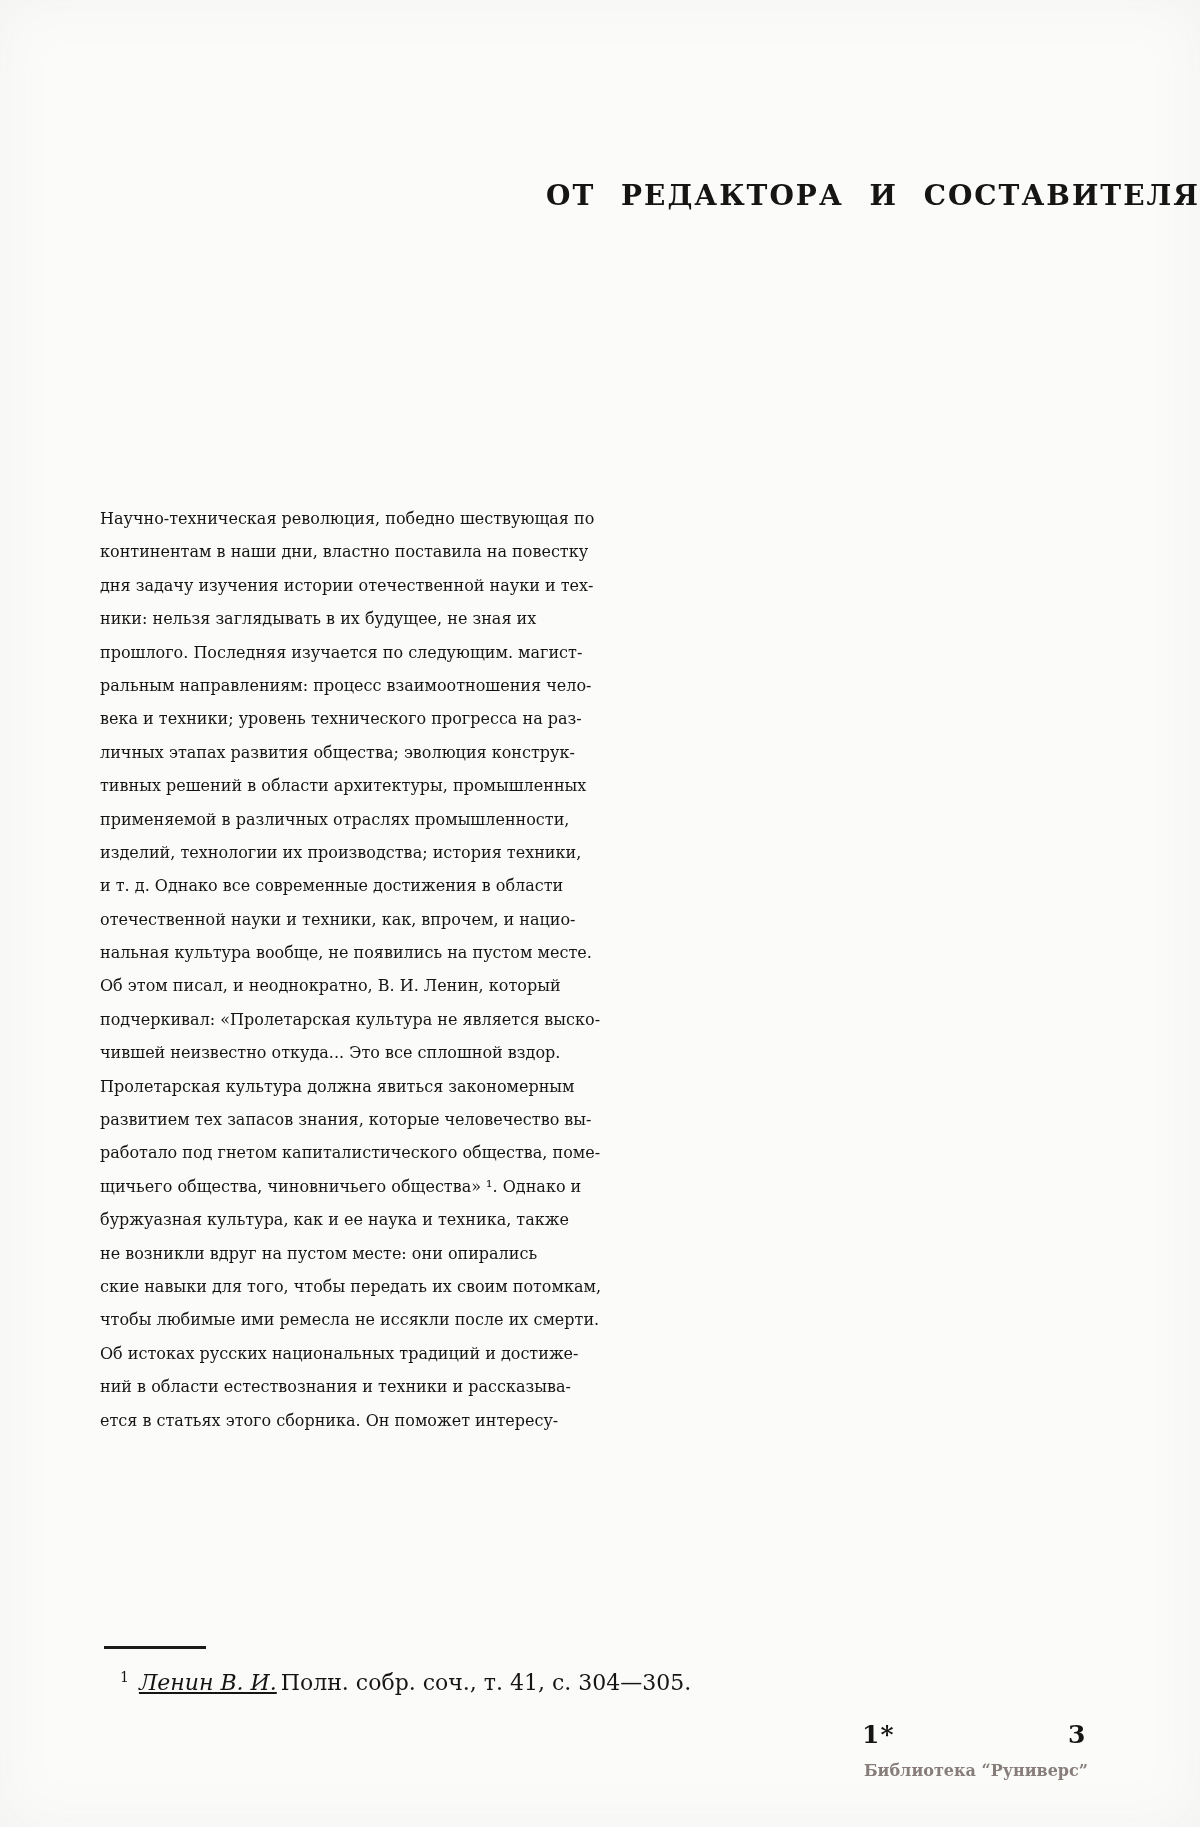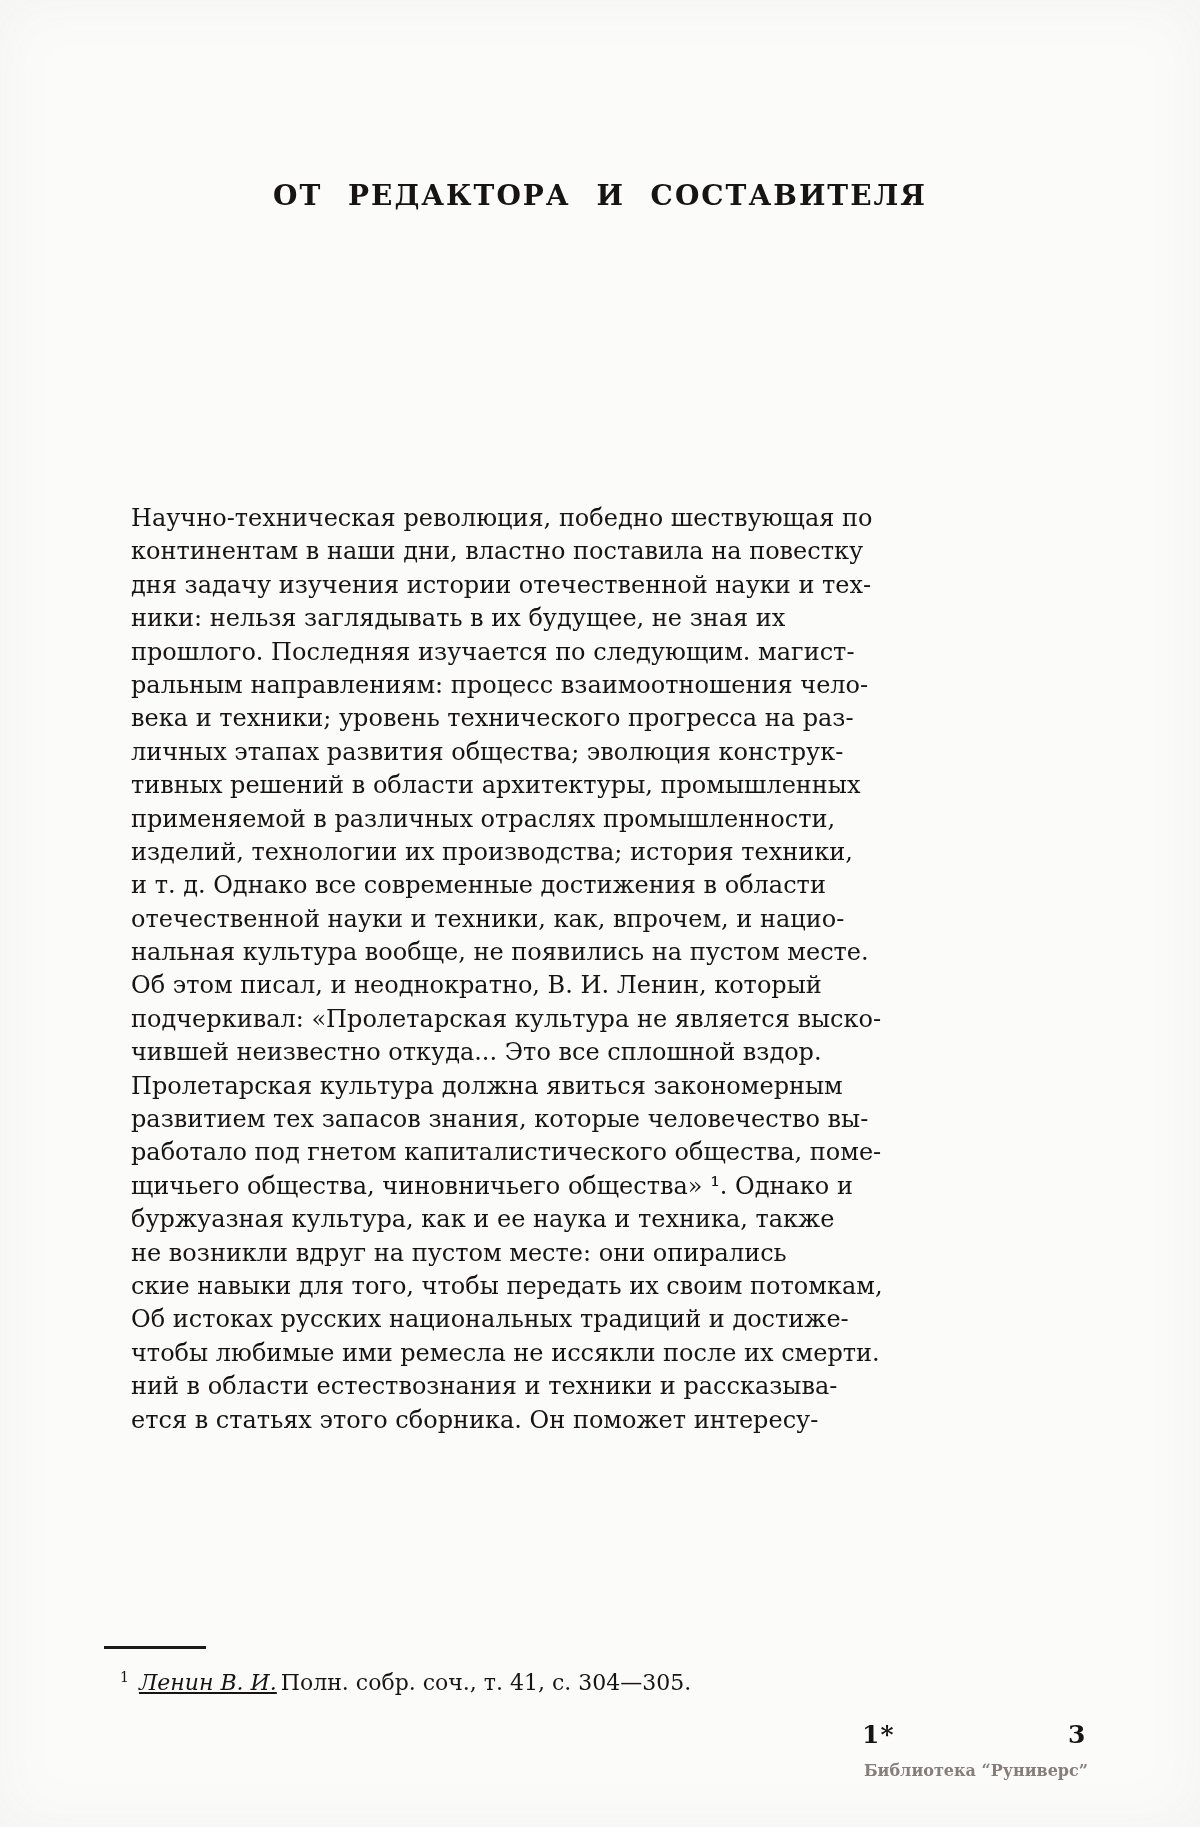--- a/index.html
+++ b/index.html
@@ -16,42 +16,41 @@
     color: #171513;
     font-family: "DejaVu Serif", "Liberation Serif", serif;
     overflow: hidden;
     box-shadow: inset 0 0 60px rgba(120,115,105,0.06);
   }
   .page-title {
     position: absolute;
     top: 160px;
     left: 0;
     width: 100%;
-    text-align: center;
+    text-align: right;
     font-size: 28px;
     font-weight: bold;
     letter-spacing: 2px;
     word-spacing: 14px;
     white-space: nowrap;
   }
   .body-block {
     position: absolute;
     top: 502px;
     left: 100px;
     width: 840px;
   }
   .body-line {
-    font-size: 24px;
+    font-size: 16px;
     line-height: 33.4px;
     height: 33.4px;
     white-space: nowrap;
     text-align: justify;
     text-align-last: justify;
     overflow: visible;
-    margin-left: 31px;
   }
   .body-line::after { 
     content: "";
     display: inline-block;
     width: 100%;
   }
   .footnote-rule {
     position: absolute;
     top: 1646px;
     left: 104px;
@@ -126,22 +125,22 @@
     <div class="body-line">Об этом писал, и неоднократно, В. И. Ленин, который</div>
     <div class="body-line">подчеркивал: «Пролетарская культура не является выско-</div>
     <div class="body-line">чившей неизвестно откуда... Это все сплошной вздор.</div>
     <div class="body-line">Пролетарская культура должна явиться закономерным</div>
     <div class="body-line">развитием тех запасов знания, которые человечество вы-</div>
     <div class="body-line">работало под гнетом капиталистического общества, поме-</div>
     <div class="body-line">щичьего общества, чиновничьего общества» ¹. Однако и</div>
     <div class="body-line">буржуазная культура, как и ее наука и техника, также</div>
     <div class="body-line">не возникли вдруг на пустом месте: они опирались</div>
     <div class="body-line">ские навыки для того, чтобы передать их своим потомкам,</div>
+    <div class="body-line">чтобы любимые ими ремесла не иссякли после их смерти.</div>
     <div class="body-line">Об истоках русских национальных традиций и достиже-</div>
-    <div class="body-line">чтобы любимые ими ремесла не иссякли после их смерти.</div>
     <div class="body-line">ний в области естествознания и техники и рассказыва-</div>
     <div class="body-line">ется в статьях этого сборника. Он поможет интересу-</div>
   </div>
 
   <div class="footnote-rule"></div>
 
   <div class="footnote">
     <sup>1</sup><span class="author">Ленин В. И.</span><span>Полн. собр. соч., т. 41, с. 304—305.</span>
   </div>
 

